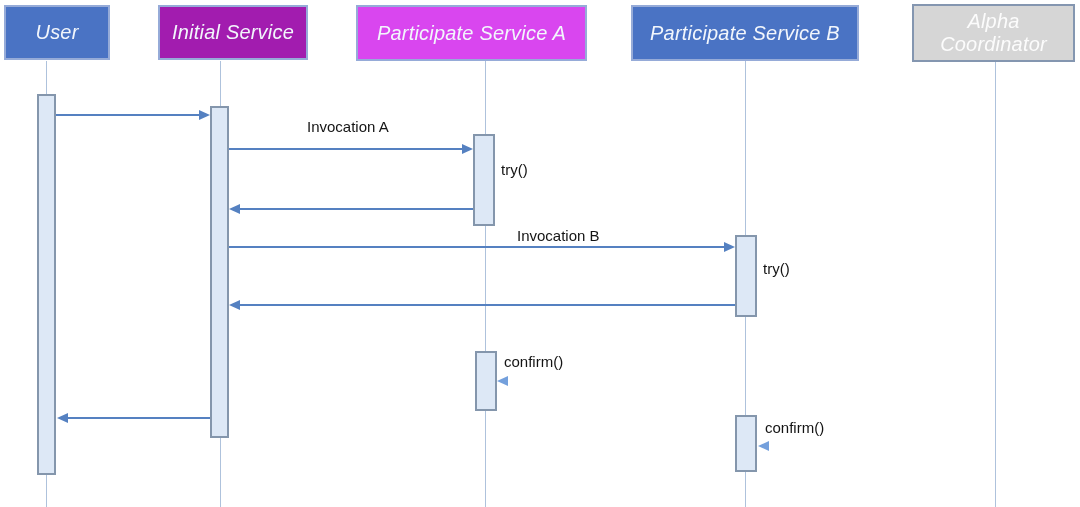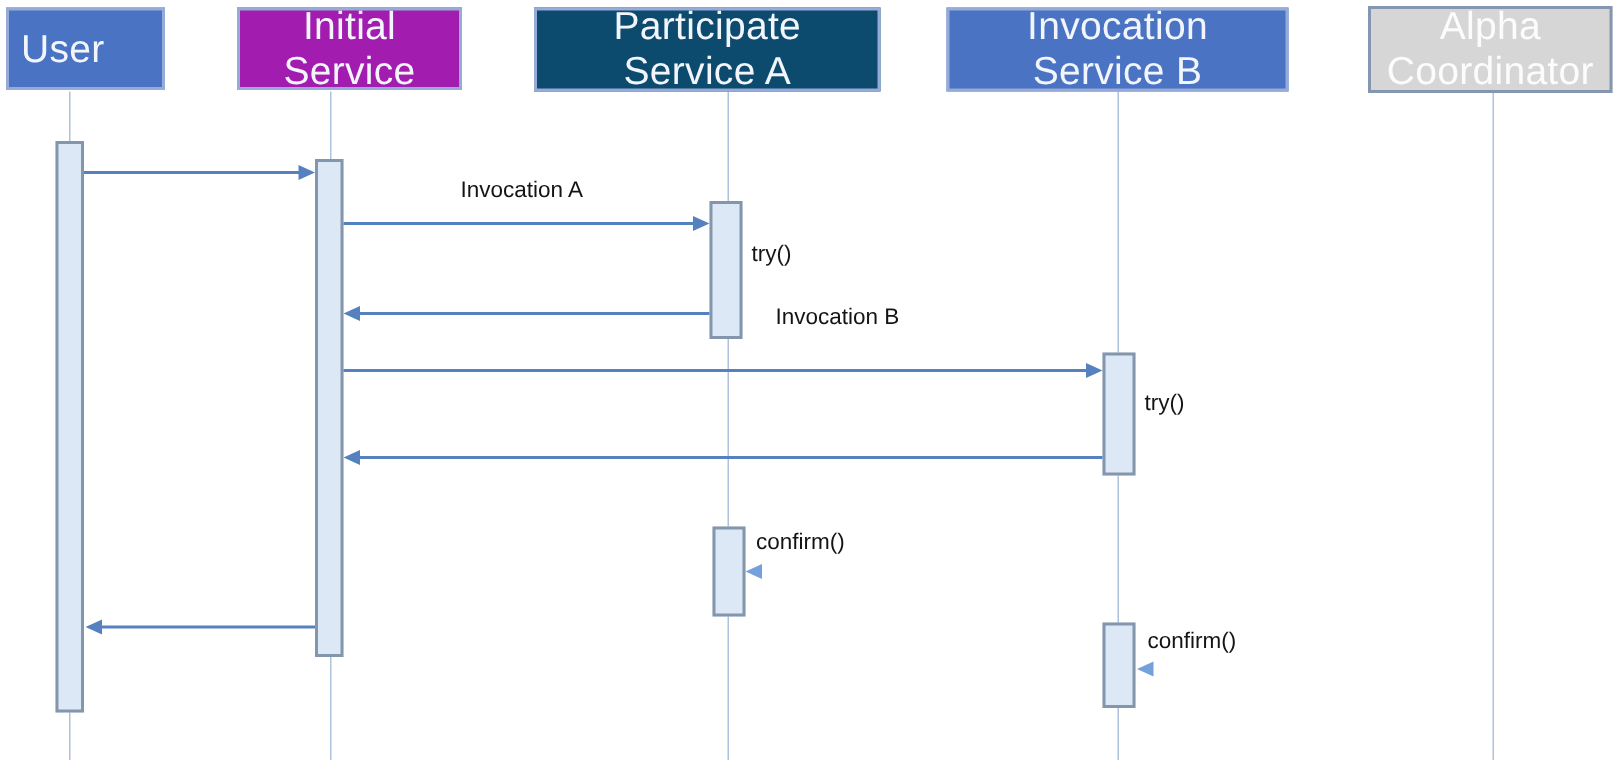--- a/index.html
+++ b/index.html
@@ -17,25 +17,26 @@
   .lifeline {
     position: absolute;
     width: 0;
     border-left: 1.5px solid;
   }
   .participant {
     position: absolute;
     box-sizing: border-box;
     display: flex;
     align-items: center;
-    justify-content: flex-start;
+    justify-content: center;
     text-align: center;
-    font-size: 26px;
+    font-size: 20px;
     line-height: 1.15;
     letter-spacing: 0.2px;
+    font-style: italic;
   }
   .activation {
     position: absolute;
     box-sizing: border-box;
     border: 2px solid;
   }
   .msg-line { position: absolute; height: 2px; }
   .msg-line.dashed-line { background: none !important; }
   .arrowhead {
     position: absolute;
@@ -62,25 +63,25 @@
       <div class="lifeline" style="left: 745px; top: 61px; height: 446px; border-left-color: rgb(174, 194, 220);"></div>
       <div class="lifeline" style="left: 995px; top: 61px; height: 446px; border-left-color: rgb(174, 194, 220);"></div>
     </div>
   <div class="layer" id="participants-layer">
       <div class="participant" style="left: 4px; top: 5px; width: 106px; height: 55px; background: rgb(74, 115, 196); border: 2px solid rgb(150, 171, 216); color: rgb(242, 246, 252);">
         <span style="padding: 0px 8px;">User</span>
       </div>
       <div class="participant" style="left: 158px; top: 5px; width: 150px; height: 55px; background: #a21caf; border: 2px solid rgb(150, 171, 216); color: rgb(242, 246, 252);">
         <span style="padding: 0px 8px;">Initial Service</span>
       </div>
-      <div class="participant" style="left: 356px; top: 5px; width: 231px; height: 56px; background: #0c4a6e; border: 2px solid rgb(150, 171, 216); color: rgb(242, 246, 252);">
+      <div class="participant" style="left: 356px; top: 5px; width: 231px; height: 56px; background: #d946ef; border: 2px solid rgb(150, 171, 216); color: rgb(242, 246, 252);">
         <span style="padding: 0px 8px;">Participate Service A</span>
       </div>
       <div class="participant" style="left: 631px; top: 5px; width: 228px; height: 56px; background: rgb(74, 115, 196); border: 2px solid rgb(150, 171, 216); color: rgb(242, 246, 252);">
-        <span style="padding: 0px 8px;">Invocation Service B</span>
+        <span style="padding: 0px 8px;">Participate Service B</span>
       </div>
       <div class="participant" style="left: 912px; top: 4px; width: 163px; height: 58px; background: rgb(214, 214, 214); border: 2px solid rgb(132, 150, 176); color: rgb(252, 252, 252);">
         <span style="padding: 0px 8px;">Alpha Coordinator</span>
       </div>
     </div>
   <div class="layer" id="activations-layer">
       <div class="activation" style="left: 37px; top: 94px; width: 19px; height: 381px; background: rgb(221, 232, 246); border-color: rgb(132, 150, 172);"></div>
       <div class="activation" style="left: 210px; top: 106px; width: 19px; height: 332px; background: rgb(221, 232, 246); border-color: rgb(132, 150, 172);"></div>
       <div class="activation" style="left: 473px; top: 134px; width: 22px; height: 92px; background: rgb(221, 232, 246); border-color: rgb(132, 150, 172);"></div>
       <div class="activation" style="left: 735px; top: 235px; width: 22px; height: 82px; background: rgb(221, 232, 246); border-color: rgb(132, 150, 172);"></div>
@@ -100,19 +101,19 @@
       <div class="arrowhead" style="top: 300px; left: 229px; border-right: 11px solid rgb(85, 129, 193);"></div>
       <div class="msg-line dashed-line" style="left: 506px; top: 380px; width: 472px; background-image: repeating-linear-gradient(90deg, rgb(116, 160, 220) 0px, rgb(116, 160, 220) 4px, transparent 4px, transparent 8px);"></div>
       <div class="arrowhead" style="top: 376px; left: 497px; border-right: 11px solid rgb(116, 160, 220);"></div>
       <div class="msg-line" style="left: 66px; top: 417px; width: 144px; background: rgb(85, 129, 193);"></div>
       <div class="arrowhead" style="top: 413px; left: 57px; border-right: 11px solid rgb(85, 129, 193);"></div>
       <div class="msg-line dashed-line" style="left: 767px; top: 445px; width: 211px; background-image: repeating-linear-gradient(90deg, rgb(116, 160, 220) 0px, rgb(116, 160, 220) 4px, transparent 4px, transparent 8px);"></div>
       <div class="arrowhead" style="top: 441px; left: 758px; border-right: 11px solid rgb(116, 160, 220);"></div>
     </div>
   <div class="layer" id="labels-layer">
       <div class="msg-label" style="left: 307px; top: 118px; color: rgb(20, 20, 20);">Invocation A</div>
-      <div class="msg-label" style="left: 517px; top: 203px; color: rgb(20, 20, 20);">Invocation B</div>
+      <div class="msg-label" style="left: 517px; top: 227px; color: rgb(20, 20, 20);">Invocation B</div>
       <div class="msg-label" style="left: 504px; top: 353px; color: rgb(20, 20, 20);">confirm()</div>
       <div class="msg-label" style="left: 765px; top: 419px; color: rgb(20, 20, 20);">confirm()</div>
       <div class="side-label" style="left: 501px; top: 161px; color: rgb(20, 20, 20);">try()</div>
       <div class="side-label" style="left: 763px; top: 260px; color: rgb(20, 20, 20);">try()</div>
     </div>
 </div>
 
 </body></html>

